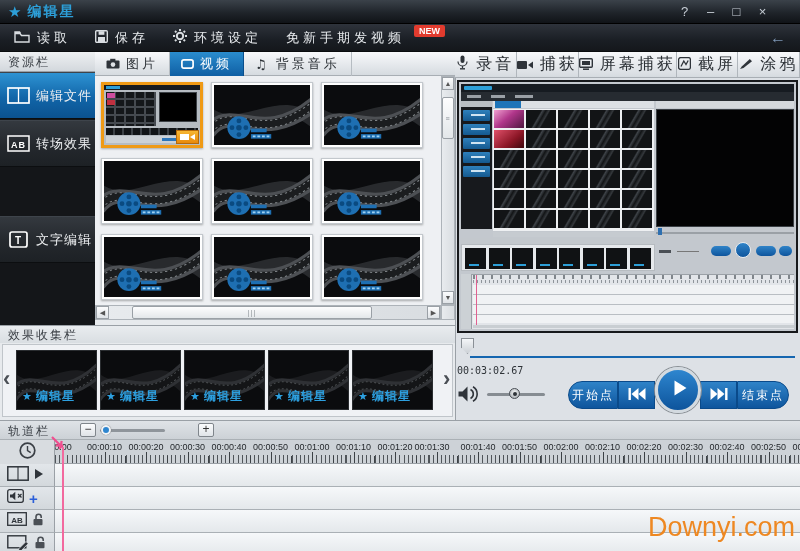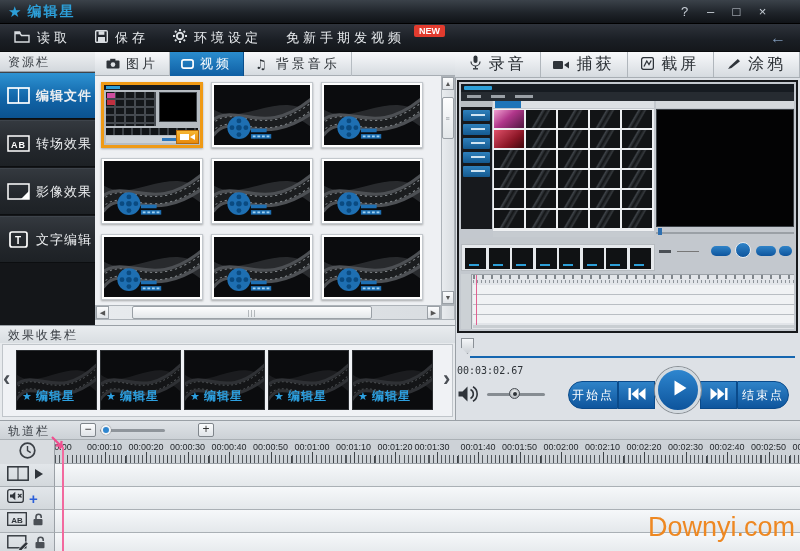--- a/index.html
+++ b/index.html
@@ -200,46 +200,37 @@
           </svg></div>
         <span>环境设定</span>
       </div>
       <div class="tb-item">
         <span>免新手期发视频</span>
         <span class="badge">NEW</span>
       </div>
       <div style="margin-left: auto;"><span id="tb-arrow">←</span></div>
     </div>
   <div class="abs" id="sidebar">
-      <div class="side-item active" style="top: 0px; font-weight: bold;">
+      <div class="side-item active" style="top: 0px;">
         <div class="side-ic">
           <svg width="23" height="17" viewBox="0 0 23 17">
             <rect x="1" y="1" width="21" height="15" fill="none" stroke="#fff" stroke-width="1.7"></rect>
             <line x1="11.5" y1="1" x2="11.5" y2="16" stroke="#fff" stroke-width="1.3"></line>
           </svg>
         </div>
         <span>编辑文件</span>
       </div>
       <div class="side-item" style="top: 48px;">
         <div class="side-ic">
           <svg width="23" height="17" viewBox="0 0 23 17">
             <rect x="1" y="1" width="21" height="15" fill="none" stroke="#fff" stroke-width="1.5"></rect>
             <text x="11.5" y="12.5" font-size="9" font-weight="bold" text-anchor="middle" fill="#fff" font-family="Liberation Sans,sans-serif">AB</text>
           </svg>
         </div>
         <span>转场效果</span>
-      </div>
-      <div class="side-item" style="top: 96px;">
-        <div class="side-ic">
-          <svg width="23" height="17" viewBox="0 0 23 17">
-            <rect x="1" y="1" width="21" height="15" fill="none" stroke="#fff" stroke-width="1.5"></rect>
-            <path d="M14,16 L22,8 v8 z" fill="#fff"></path>
-          </svg>
-        </div>
-        <span>影像效果</span>
       </div>
       <div class="side-item" style="top: 144px;">
         <div class="side-ic">
           <svg width="19" height="17" viewBox="0 0 19 17">
             <rect x="1" y="1" width="17" height="15" rx="2" fill="none" stroke="#fff" stroke-width="1.7"></rect>
             <text x="9.5" y="12.8" font-size="10" font-weight="bold" text-anchor="middle" fill="#fff" font-family="Liberation Sans,sans-serif">T</text>
           </svg>
         </div>
         <span>文字编辑</span>
       </div>
@@ -484,20 +475,28 @@
             <line x1="4" y1="13.8" x2="9" y2="13.8" stroke="#2f343a" stroke-width="1.4"></line>
           </svg></div>
         <span>录音</span>
       </div>
       <div class="cap-btn">
         <div><svg width="16" height="10" viewBox="0 0 16 10">
             <rect x="0" y="1" width="10" height="8" rx="1" fill="#2f343a"></rect>
             <path d="M11,5 l5,-3.5 v7 z" fill="#2f343a"></path>
           </svg></div>
         <span>捕获</span>
+      </div>
+      <div class="cap-btn">
+        <div><svg width="14" height="12" viewBox="0 0 14 12">
+            <rect x="0.7" y="0.7" width="12.6" height="8.6" rx="1" fill="none" stroke="#2f343a" stroke-width="1.4"></rect>
+            <rect x="3" y="3" width="8" height="4" fill="#2f343a"></rect>
+            <line x1="4" y1="11.2" x2="10" y2="11.2" stroke="#2f343a" stroke-width="1.5"></line>
+          </svg></div>
+        <span>屏幕捕获</span>
       </div>
       <div class="cap-btn">
         <div><svg width="13" height="13" viewBox="0 0 13 13">
             <rect x="0.6" y="0.6" width="11.8" height="11.8" rx="2" fill="none" stroke="#2f343a" stroke-width="1.3"></rect>
             <path d="M3,9.5 L5.8,4 L8,7.5 L10.2,3.5" stroke="#2f343a" fill="none" stroke-width="1.3"></path>
           </svg></div>
         <span>截屏</span>
       </div>
       <div class="cap-btn">
         <div><svg width="14" height="12" viewBox="0 0 14 12">

